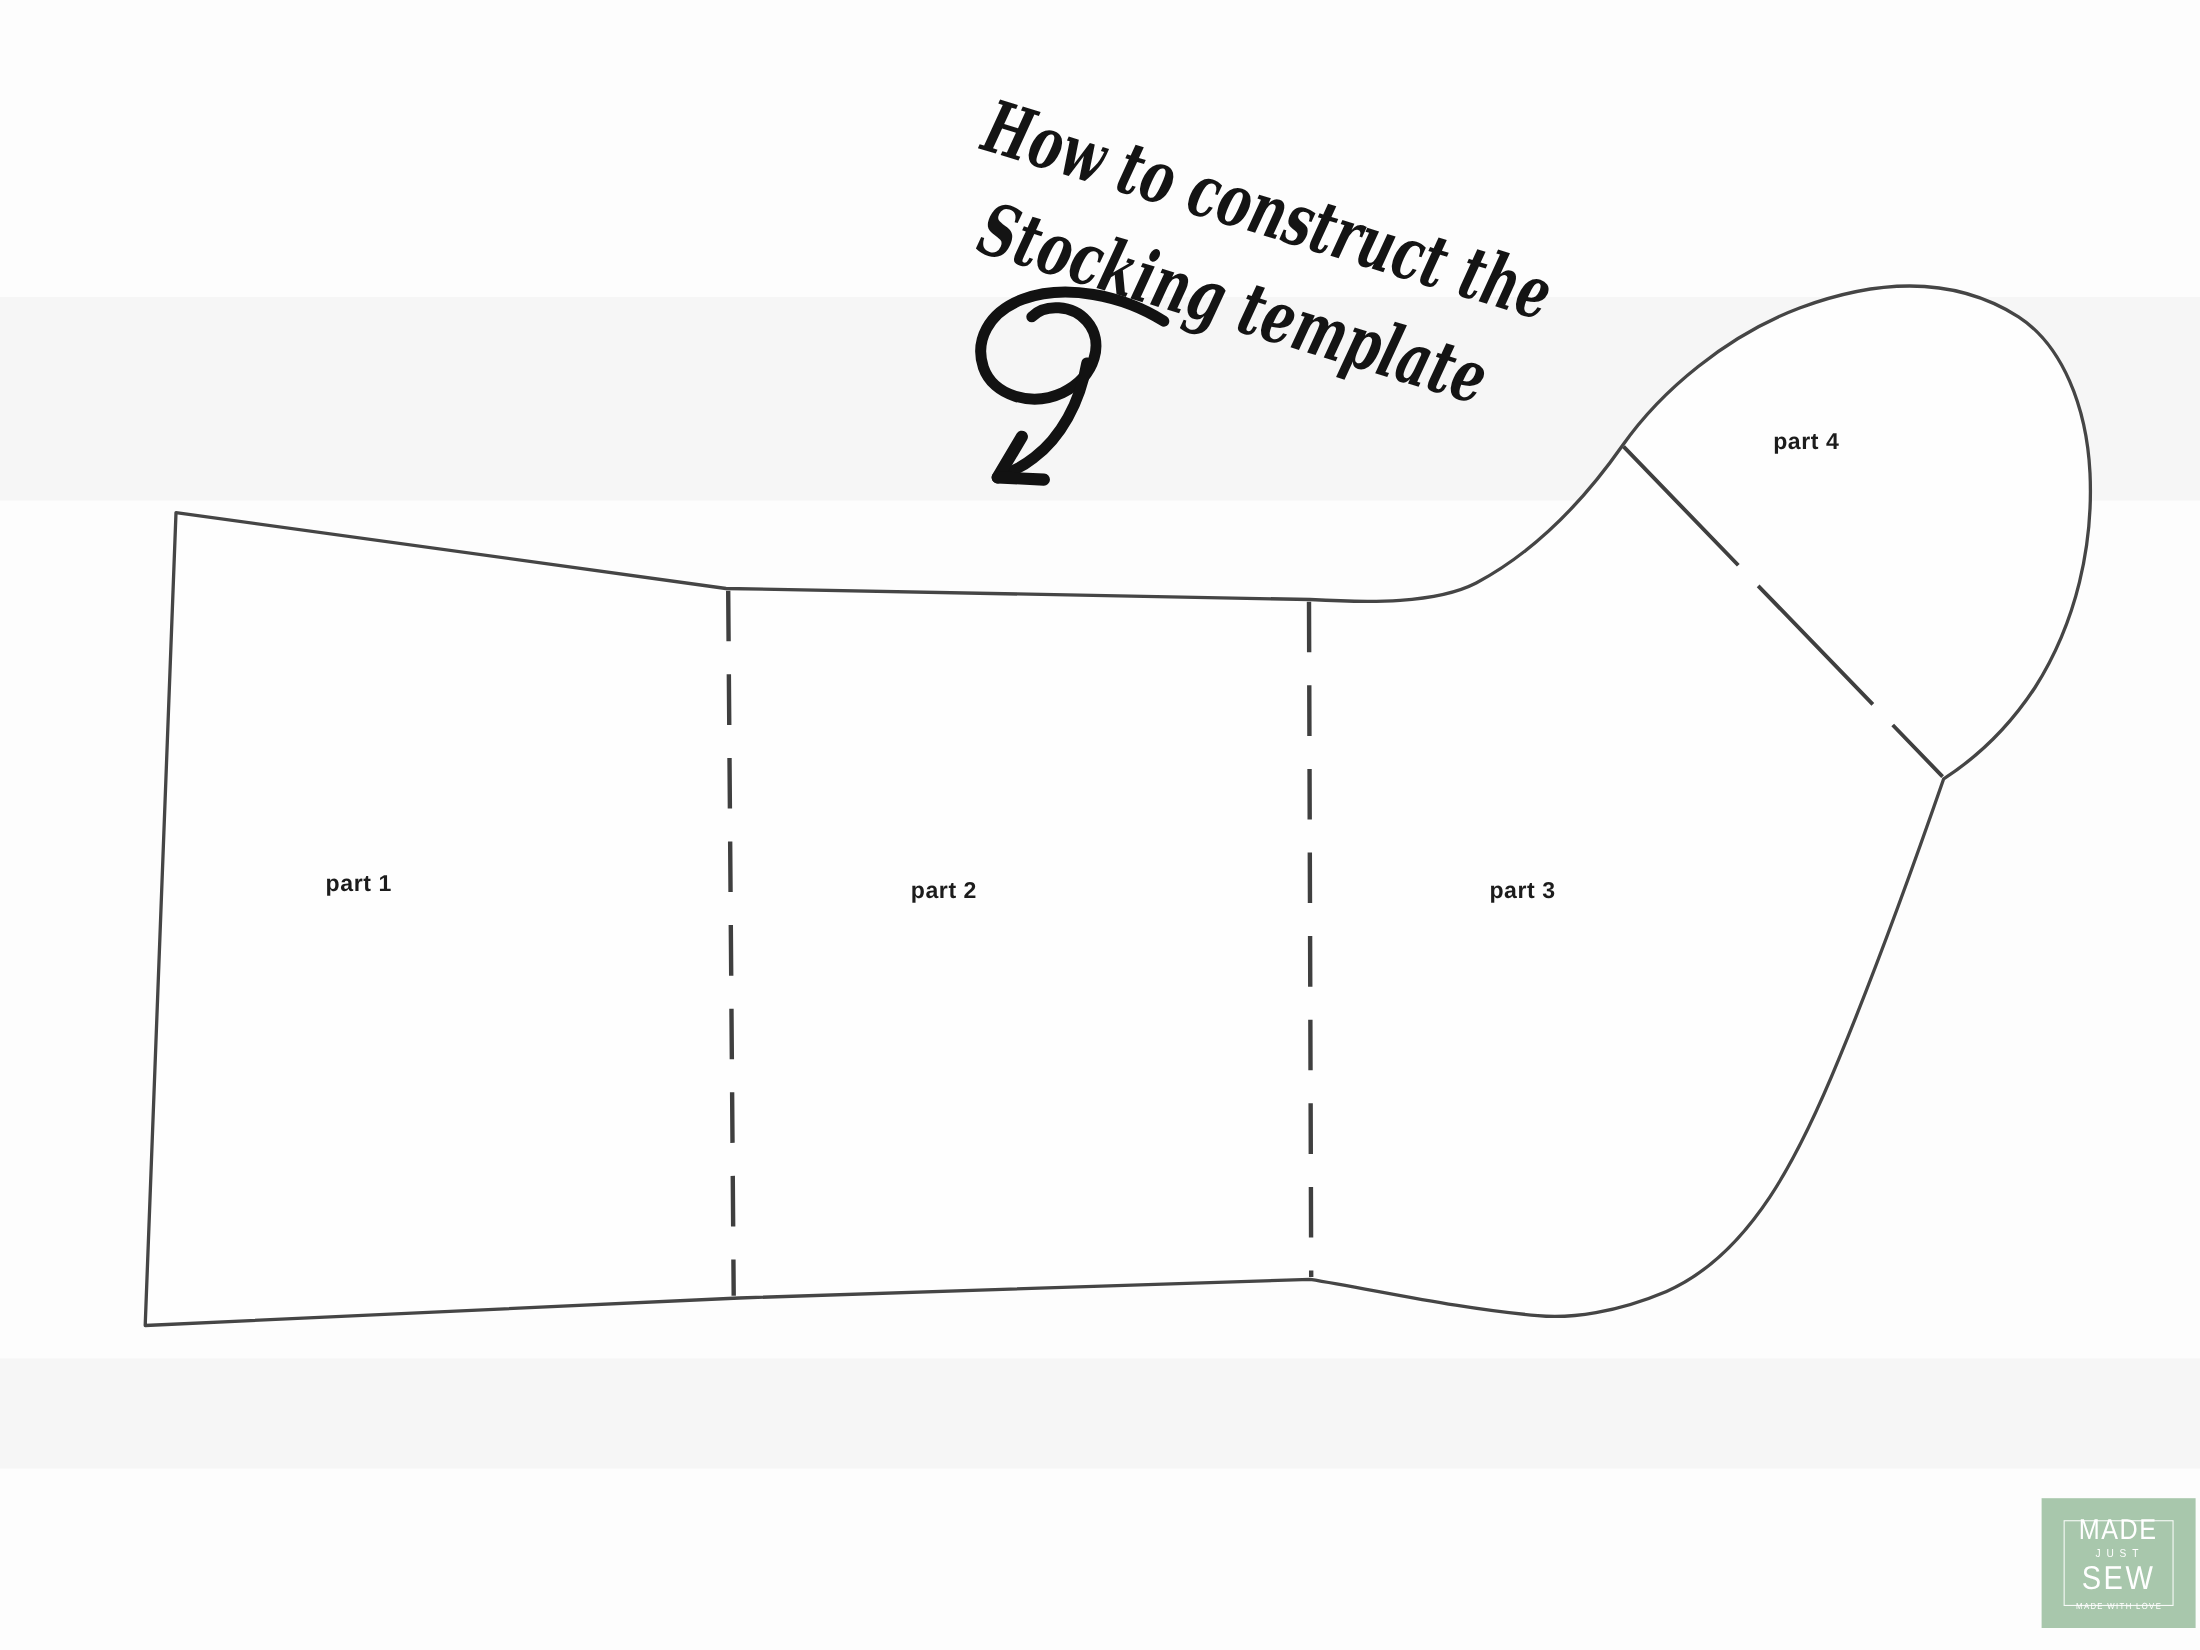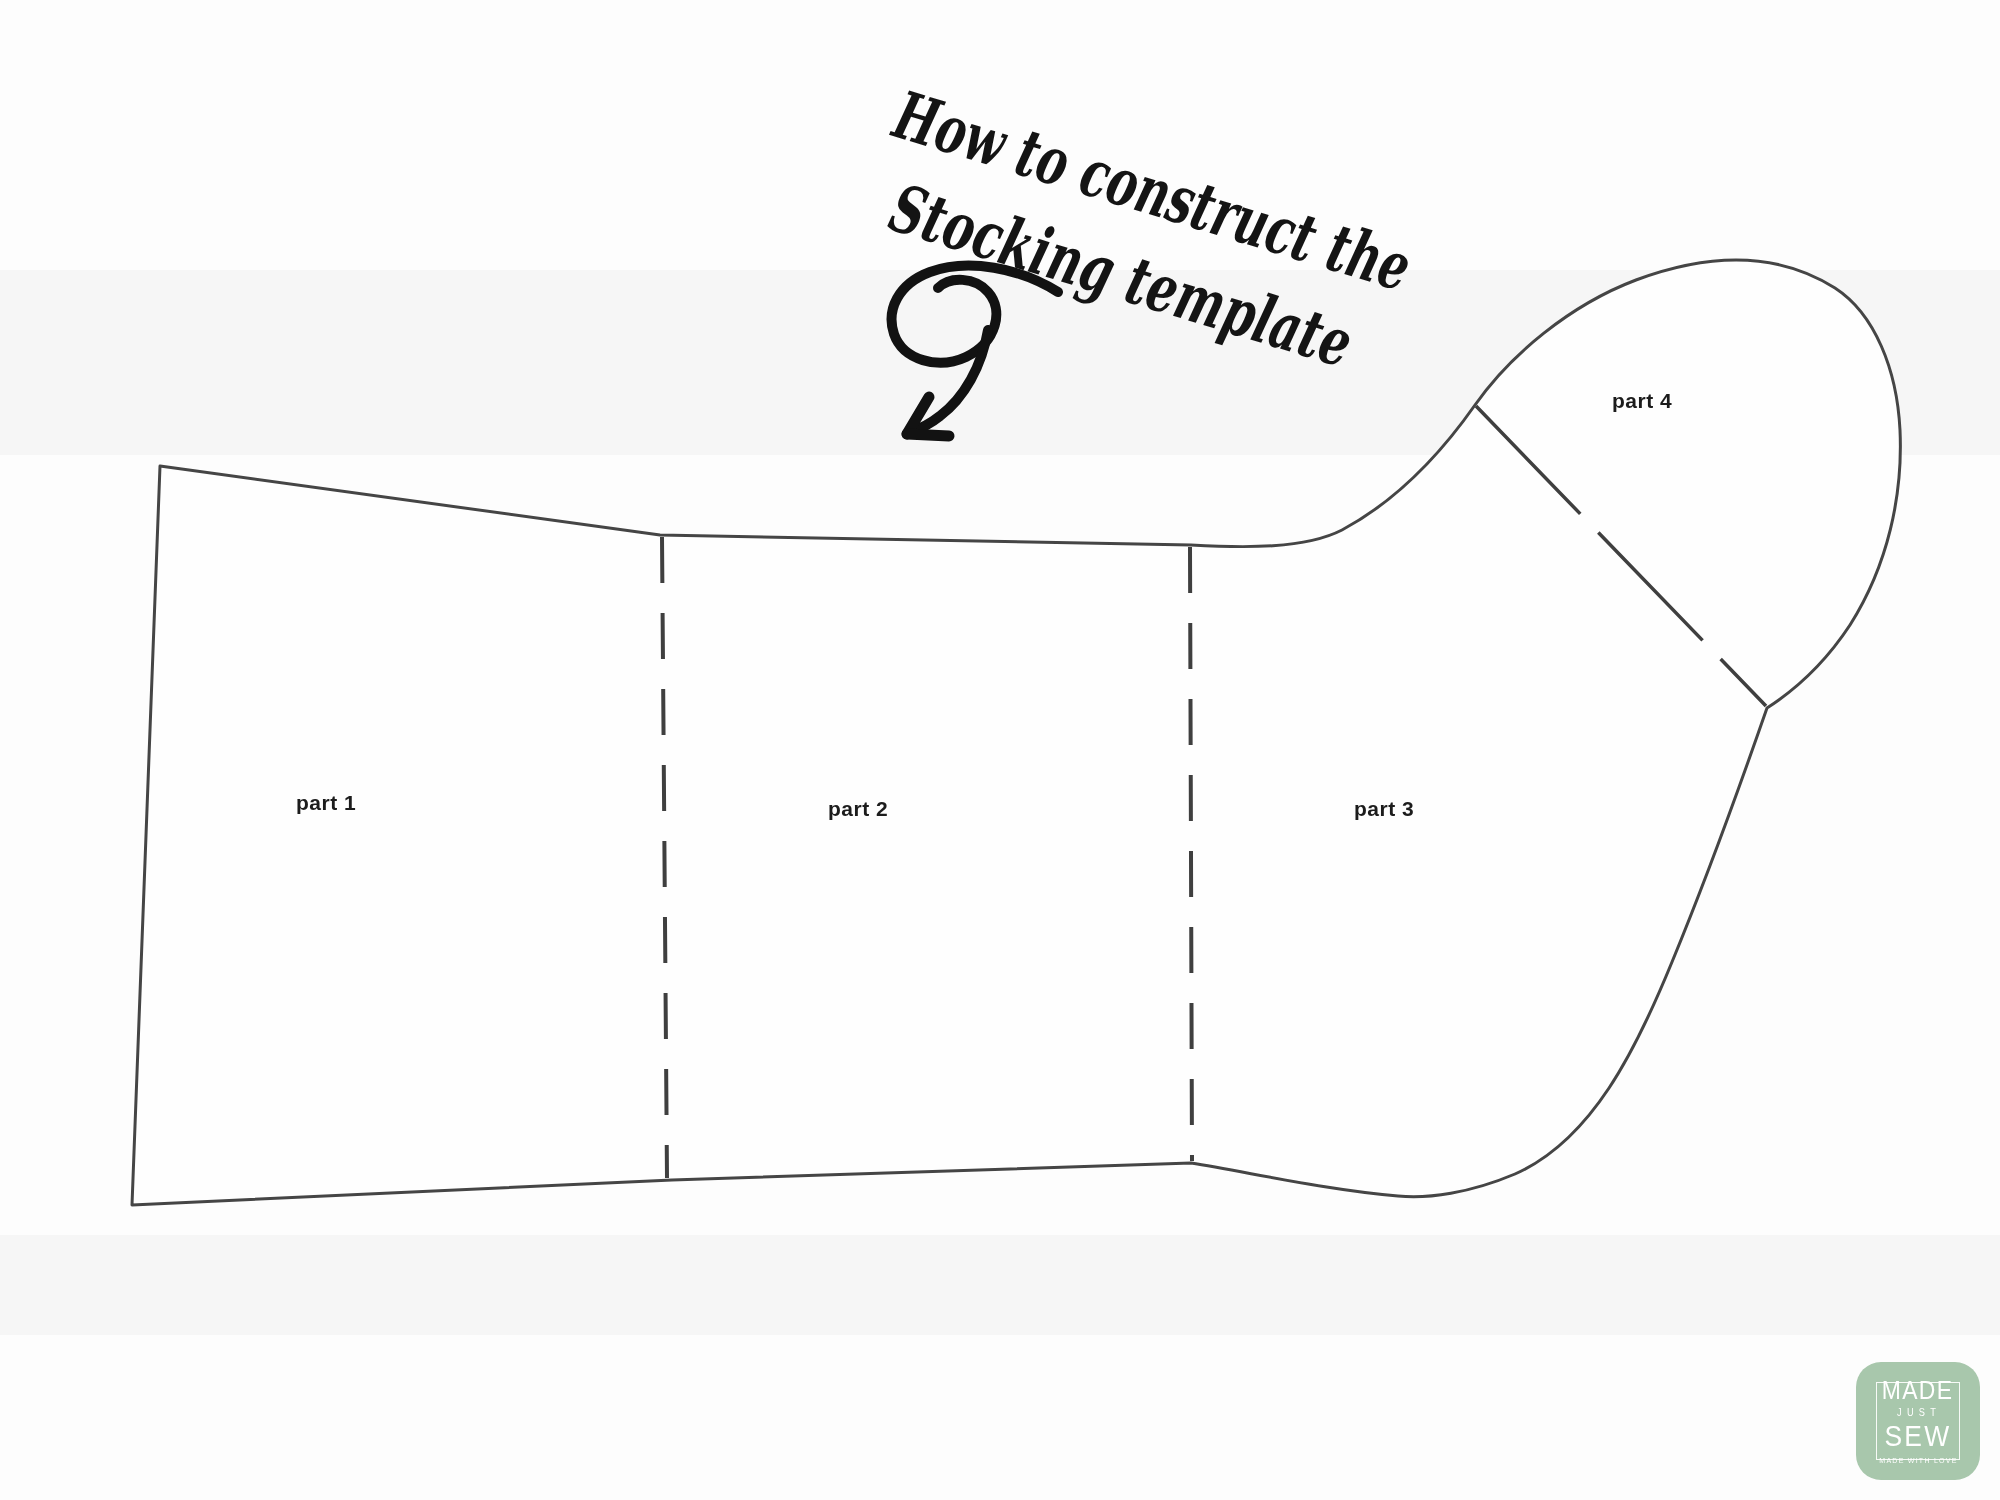--- a/index.html
+++ b/index.html
@@ -59,25 +59,24 @@
     fill: none;
     stroke: #121212;
     stroke-width: 11;
     stroke-linecap: round;
   }
 
   .logo {
     position: absolute;
     left: 1856px;
     top: 1362px;
-    width: 124px;
+    width: 140px;
     height: 118px;
     box-sizing: border-box;
     padding: 20px;
-    border-radius: 25px;
   }
   .logo-inner {
     width: 100%;
     height: 100%;
     box-sizing: border-box;
     border: 1px solid rgba(255,255,255,0.9);
     display: flex;
     flex-direction: column;
     align-items: center;
     justify-content: center;

